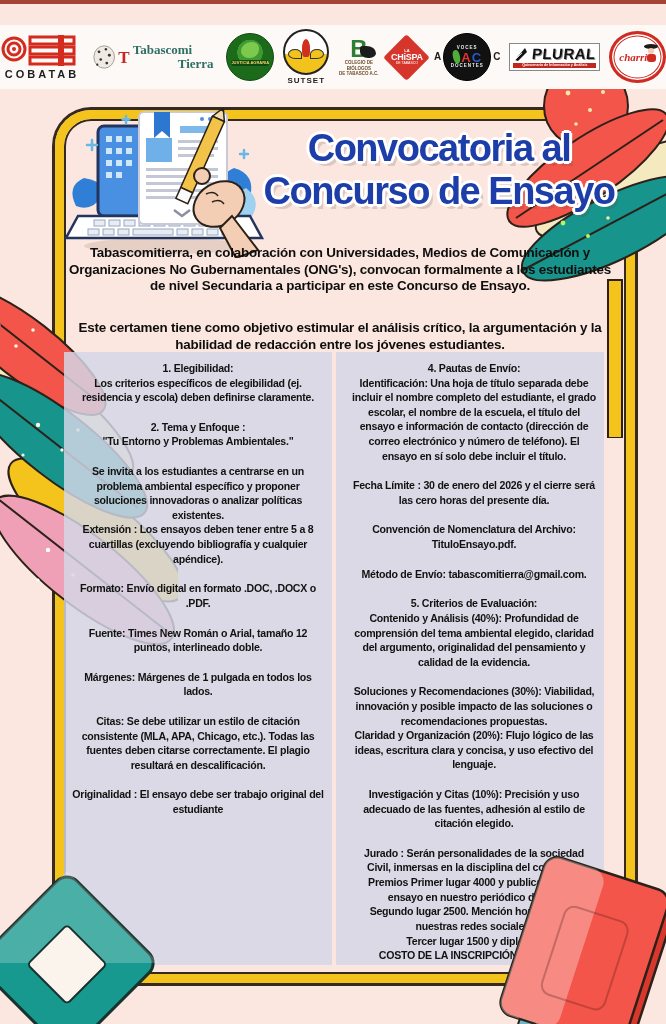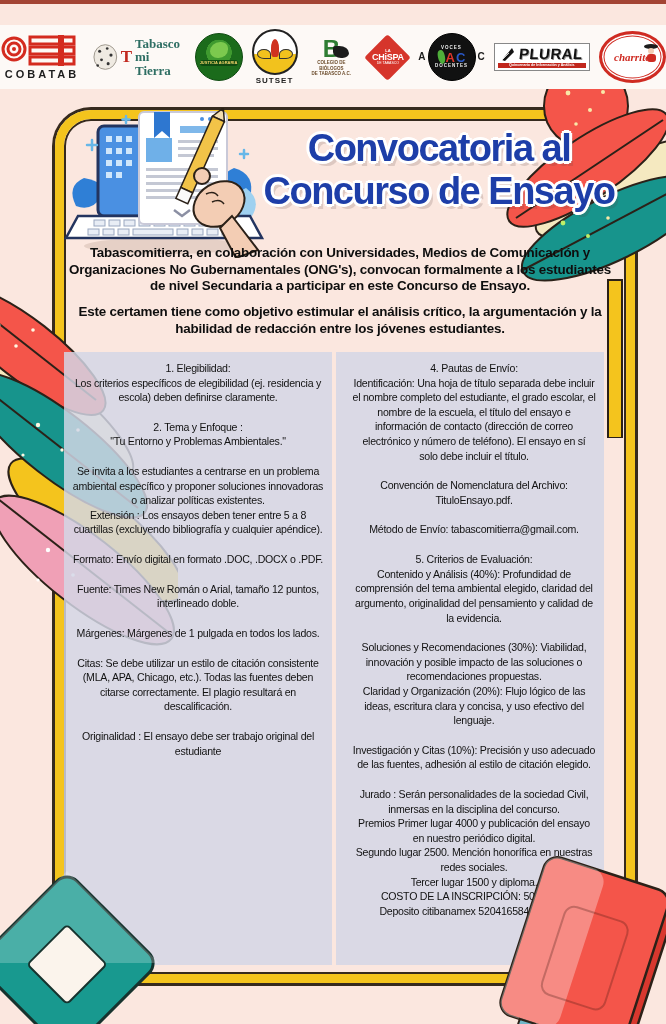--- a/index.html
+++ b/index.html
@@ -10,21 +10,21 @@
   }
   .topline{position:absolute;top:0;left:0;width:666px;height:4px;background:#a34434;z-index:5;}
   
   .logoband{
     position:absolute;top:25px;left:0;width:666px;height:64px;background:#fdf9f6;
     display:flex;align-items:center;justify-content:center;gap:9px;z-index:5;
   }
   .logo{display:flex;flex-direction:column;align-items:center;justify-content:center;line-height:1;}
   .cobatab-label{font-size:11px;font-weight:bold;letter-spacing:3px;color:#1d1d1d;margin-top:2px;}
   .tmt{flex-direction:row;gap:3px;}
-  .tmt-text{display:flex;flex-direction:column;font-family:"Liberation Serif",serif;color:#2e6e63;font-size:13px;font-weight:bold;line-height:1.05;}
+  .tmt-text{display:flex;flex-direction:row;font-family:"Liberation Serif",serif;color:#2e6e63;font-size:13px;font-weight:bold;line-height:1.05;}
   .tmt-T{color:#c22a20;font-weight:bold;font-size:17px;font-family:"Liberation Serif",serif;}
   .greenlogo{width:46px;height:46px;border-radius:50%;background:radial-gradient(circle at 50% 40%, #3f9a2f 0 35%, #1b6b1b 36% 100%);border:1px solid #0e4a10;position:relative;}
   .greenlogo .band{position:absolute;left:4px;right:4px;top:26px;background:#0e4a10;border-radius:4px;color:#f2d46a;font-size:4px;text-align:center;padding:1px 0;font-weight:bold;}
   .greenlogo .blob{position:absolute;left:14px;top:8px;width:18px;height:16px;background:#7cc94e;border-radius:60% 40% 55% 45%;}
   .sutset-circ{width:42px;height:42px;border-radius:50%;border:2px solid #222;background:linear-gradient(180deg,#ffffff 0 55%,#f2c21d 56% 100%);position:relative;overflow:hidden;}
   .sutset-circ .flame{position:absolute;left:17px;top:8px;width:8px;height:18px;background:#d0311f;border-radius:50% 50% 30% 30%;}
   .sutset-circ .wing{position:absolute;top:18px;width:12px;height:8px;background:#f2c21d;border:1px solid #333;border-radius:50% 50% 0 50%;}
   .sutset-circ .wl{left:3px;} .sutset-circ .wr{right:3px;transform:scaleX(-1);}
   .sutset-label{font-size:8px;font-weight:bold;color:#222;margin-top:2px;letter-spacing:1px;}
   .bio{width:52px;}
@@ -65,29 +65,29 @@
   .title{
     position:absolute;left:243px;top:127px;width:392px;z-index:6;text-align:center;
     color:#1d3ea8;font-weight:800;letter-spacing:-1.5px;line-height:1.12;
     text-shadow:-2px -2px 0 #fff,2px -2px 0 #fff,-2px 2px 0 #fff,2px 2px 0 #fff,
                  0 -3px 0 #fff,0 3px 0 #fff,-3px 0 0 #fff,3px 0 0 #fff,4px 5px 0 rgba(90,60,60,0.18);
   }
   .title .l1{font-size:38px;}
   .title .l2{font-size:38px;}
   
   .intro{position:absolute;left:64px;width:552px;z-index:6;text-align:center;font-weight:bold;color:#0e0e0e;font-size:13.4px;line-height:1.24;letter-spacing:-0.2px;}
-  .intro1{top:245px;} .intro2{top:304px;}
+  .intro1{top:245px;} .intro2{top:320px;}
   
   .panel{
     position:absolute;top:352px;width:268px;height:613px;z-index:4;
     background:rgba(211,214,230,0.84);
     padding:9px 8px;box-sizing:border-box;text-align:center;overflow:hidden;
   }
   .panel-left{left:64px;} .panel-right{left:336px;padding-left:16px;}
-  .panel p{margin:0;font-size:10.6px;font-weight:normal;color:#121212;line-height:1.38;letter-spacing:-0.25px;}
+  .panel p{margin:0;font-size:10.6px;font-weight:bold;color:#121212;line-height:1.38;letter-spacing:-0.25px;}
   .gap{margin-top:15px !important;}
   .gap-lg{margin-top:26px !important;}
   
   .deco{position:absolute;pointer-events:none;}
   .laptop{left:64px;top:108px;width:210px;height:150px;z-index:6;}
   .feathers-right{left:468px;top:58px;width:210px;height:380px;z-index:3;}
   .feathers-left{left:-22px;top:250px;width:200px;height:430px;z-index:3;}
   .book-teal{left:-28px;top:858px;width:200px;height:200px;z-index:6;}
   .book-red{left:492px;top:852px;width:200px;height:200px;z-index:6;}
 </style>
@@ -335,20 +335,21 @@
   <p class="gap">Formato: Envío digital en formato .DOC, .DOCX o .PDF.</p>
   <p class="gap">Fuente: Times New Román o Arial, tamaño 12 puntos, interlineado doble.</p>
   <p class="gap">Márgenes: Márgenes de 1 pulgada en todos los lados.</p>
   <p class="gap">Citas: Se debe utilizar un estilo de citación consistente (MLA, APA, Chicago, etc.). Todas las fuentes deben citarse correctamente. El plagio resultará en descalificación.</p>
   <p class="gap">Originalidad : El ensayo debe ser trabajo original del estudiante</p>
 </div>
 
 <div class="panel panel-right">
   <p>4. Pautas de Envío:</p>
   <p>Identificación: Una hoja de título separada debe incluir el nombre completo del estudiante, el grado escolar, el nombre de la escuela, el título del ensayo e información de contacto (dirección de correo electrónico y número de teléfono). El ensayo en sí solo debe incluir el título.</p>
+  <p class="gap">Fecha Límite : 30 de enero del 2026 y el cierre será las cero horas del presente día.</p>
   <p class="gap">Convención de Nomenclatura del Archivo: TituloEnsayo.pdf.</p>
   <p class="gap">Método de Envío:  tabascomitierra@gmail.com.</p>
   <p class="gap">5. Criterios de Evaluación:</p>
   <p>Contenido y Análisis (40%): Profundidad de comprensión del tema ambiental elegido, claridad del argumento, originalidad del pensamiento y calidad de la evidencia.</p>
   <p class="gap">Soluciones y Recomendaciones (30%): Viabilidad, innovación y posible impacto de las soluciones o recomendaciones propuestas.</p>
   <p>Claridad y Organización (20%): Flujo lógico de las ideas, escritura clara y concisa, y uso efectivo del lenguaje.</p>
   <p class="gap">Investigación y Citas (10%): Precisión y uso adecuado de las fuentes, adhesión al estilo de citación elegido.</p>
   <p class="gap">Jurado :  Serán personalidades de la sociedad  Civil, inmersas en  la disciplina del concurso.</p>
   <p>Premios Primer lugar 4000 y publicación  del ensayo  en nuestro periódico digital.</p>
   <p>Segundo lugar 2500.   Mención honorífica en nuestras redes sociales.</p>

